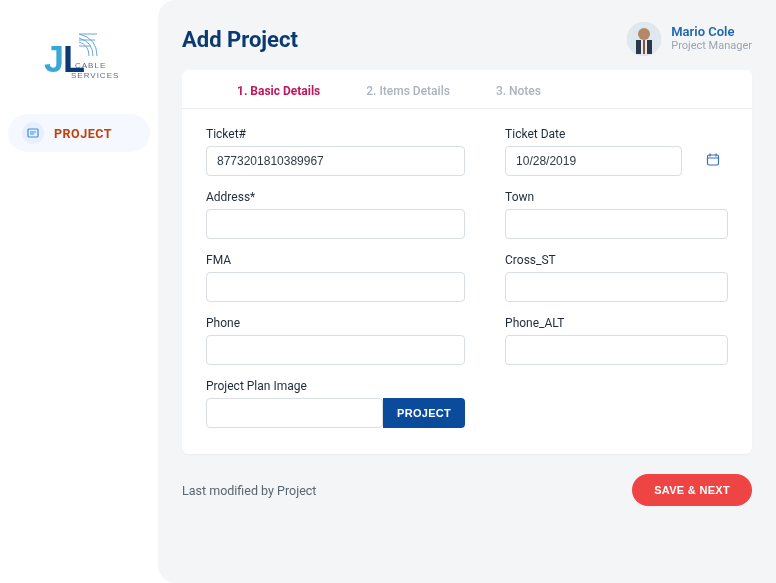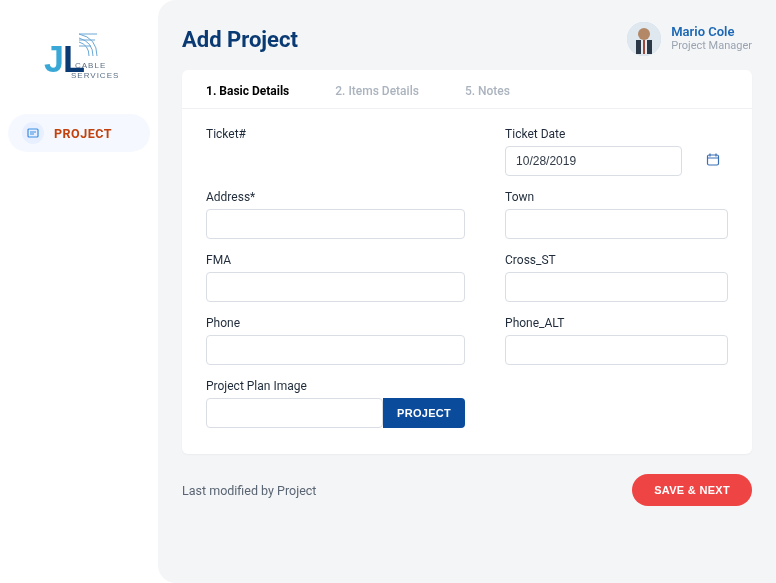--- a/index.html
+++ b/index.html
@@ -102,21 +102,21 @@
     gap: 46px;
     padding: 14px 24px 10px 24px;
     border-bottom: 1px solid #eef0f3;
   }
   .tab {
     font-size: 12px;
     color: #aab3be;
     cursor: pointer;
     font-weight: 500;
   }
-  .tab.active { color: #000000; font-weight: 700; }
+  .tab.active { color: #be185d; font-weight: 700; margin-left: 31px; }
   .form {
     padding: 18px 24px 26px 24px;
     display: grid;
     grid-template-columns: 1fr 1fr;
     column-gap: 40px;
     row-gap: 14px;
   }
   .field { display: flex; flex-direction: column; }
   .field label {
     font-size: 12px;
@@ -238,27 +238,28 @@
           <div class="user-name">Mario Cole</div>
           <div class="user-role">Project Manager</div>
         </div>
       </div>
     </div>
 
     <div class="card">
       <div class="tabs">
         <div class="tab active">1. Basic Details</div>
         <div class="tab">2. Items Details</div>
-        <div class="tab">5. Notes</div>
+        <div class="tab">3. Notes</div>
       </div>
 
       <div class="form">
 
         <div class="field">
           <label>Ticket#</label>
+          <input type="text" value="8773201810389967" style="">
         </div>
 
         <div class="field">
           <label>Ticket Date</label>
           <div class="input-with-icon">
             <input type="text" value="10/28/2019" style="">
             <span class="cal-icon">
               <svg width="14" height="14" viewBox="0 0 14 14">
                   <rect x="1.5" y="2.5" width="11" height="10" rx="1.5" fill="none" stroke="#3b6fb5" stroke-width="1.2"></rect>
                   <line x1="1.5" y1="5.5" x2="12.5" y2="5.5" stroke="#3b6fb5" stroke-width="1.2"></line>

